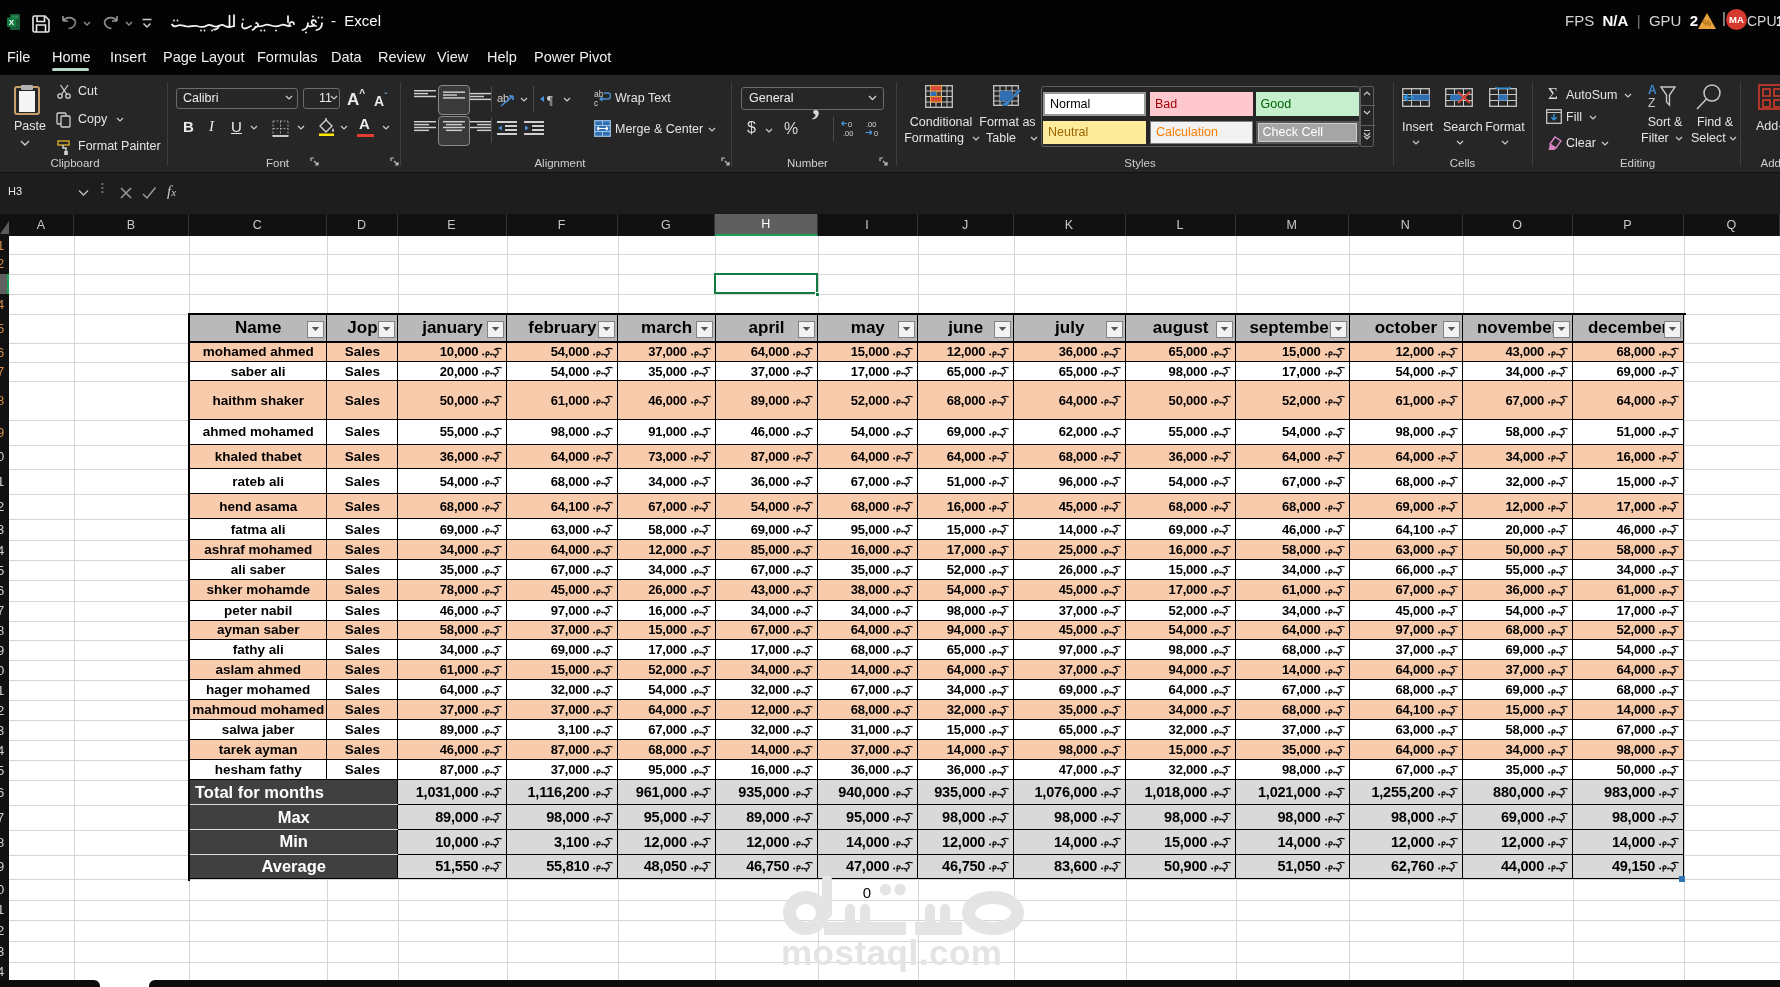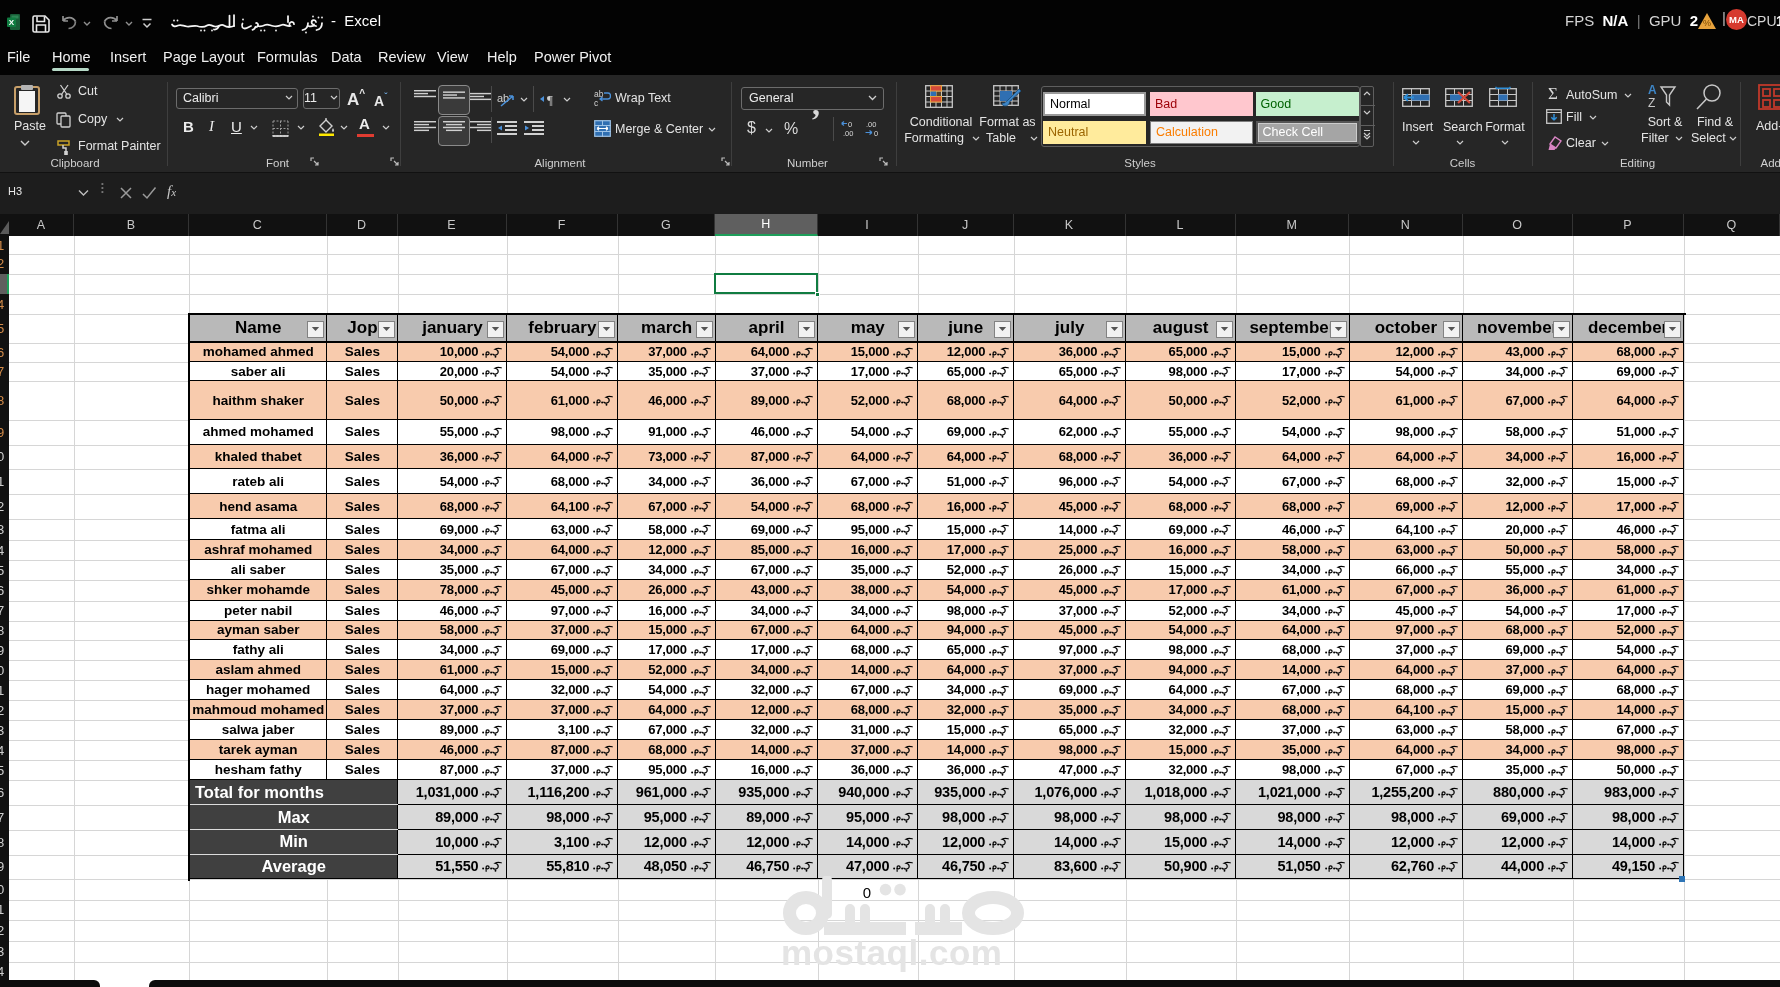--- a/index.html
+++ b/index.html
@@ -186,21 +186,21 @@
 <svg class="ab" style="left:56px;top:139px" width="16" height="16" viewBox="0 0 16 16" fill="none">
 <path d="M2 2 h11 v4 h-11 z" stroke="#c9a227" stroke-width="1.5"></path>
 <path d="M7 6 v3 h3 v5" stroke="#d0d0d0" stroke-width="1.5"></path>
       <rect x="8.2" y="12" width="3.6" height="4" fill="#d0d0d0"></rect>
     </svg>
 <div class="ab rtx" style="left:78px;top:139px">Format Painter</div>
 <div class="ab combo" style="left:176px;top:88px;width:122px;height:21px;line-height:19px;padding-left:6px">Calibri</div>
 <svg class="ab" style="left:285px;top:95px" width="8" height="6" viewBox="0 0 8 6" fill="none" stroke="#cdcdcd" stroke-width="1.2">
       <path d="M1 1 l3 3 3-3"></path>
     </svg>
-<div class="ab combo" style="left:303px;top:88px;width:37px;height:21px;line-height:19px;padding-left:0">11</div>
+<div class="ab combo" style="left:303px;top:88px;width:37px;height:21px;line-height:19px;padding-left:15px">11</div>
 <svg class="ab" style="left:330px;top:95px" width="8" height="6" viewBox="0 0 8 6" fill="none" stroke="#cdcdcd" stroke-width="1.2">
       <path d="M1 1 l3 3 3-3"></path>
     </svg>
 <div class="ab" style="left:347px;top:88px;color:#e8e8e8;font-size:17px;font-weight:bold">A<span style="font-size:10px;vertical-align:8px">^</span></div>
 <div class="ab" style="left:374px;top:91px;color:#e8e8e8;font-size:14px;font-weight:bold">A<span style="font-size:9px;vertical-align:7px;color:#6fa8dc">ˇ</span></div>
 <div class="ab" style="left:183px;top:118px;color:#ececec;font-size:15px;font-weight:bold">B</div>
 <div class="ab" style="left:209px;top:118px;color:#ececec;font-size:15px;font-style:italic;font-family:'Liberation Serif',serif">I</div>
 <div class="ab" style="left:231px;top:118px;color:#ececec;font-size:15px;text-decoration:underline">U</div>
 <svg class="ab" style="left:250px;top:125px" width="8" height="6" viewBox="0 0 8 6" fill="none" stroke="#cdcdcd" stroke-width="1.2">
       <path d="M1 1 l3 3 3-3"></path>

